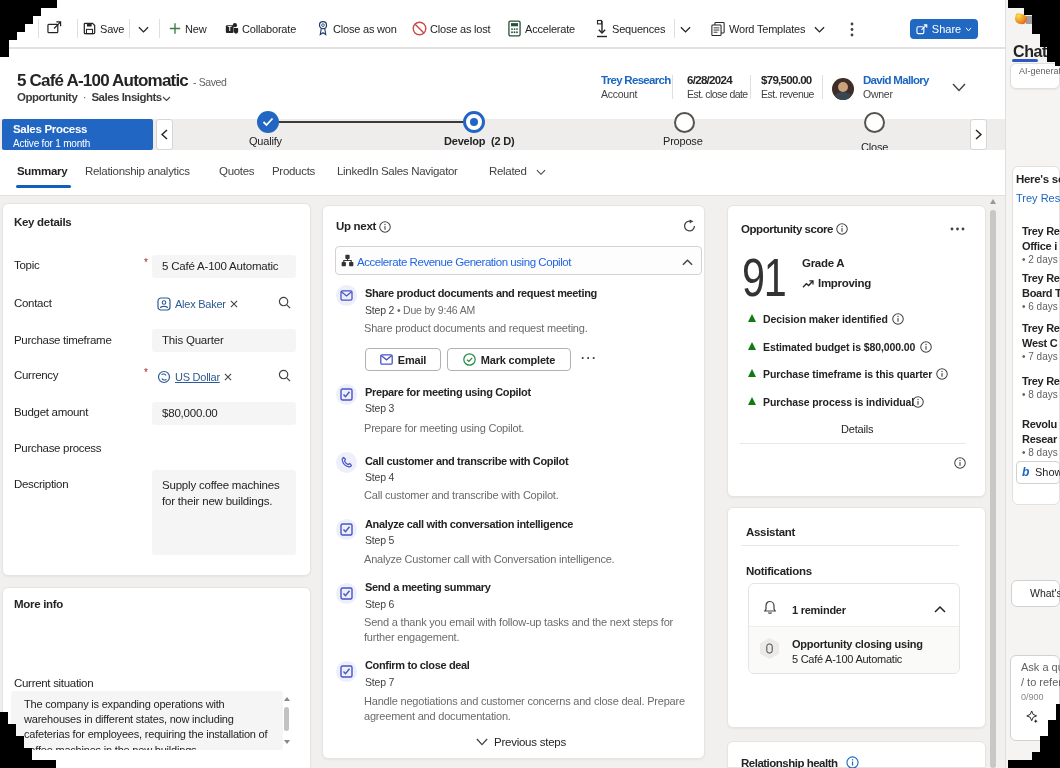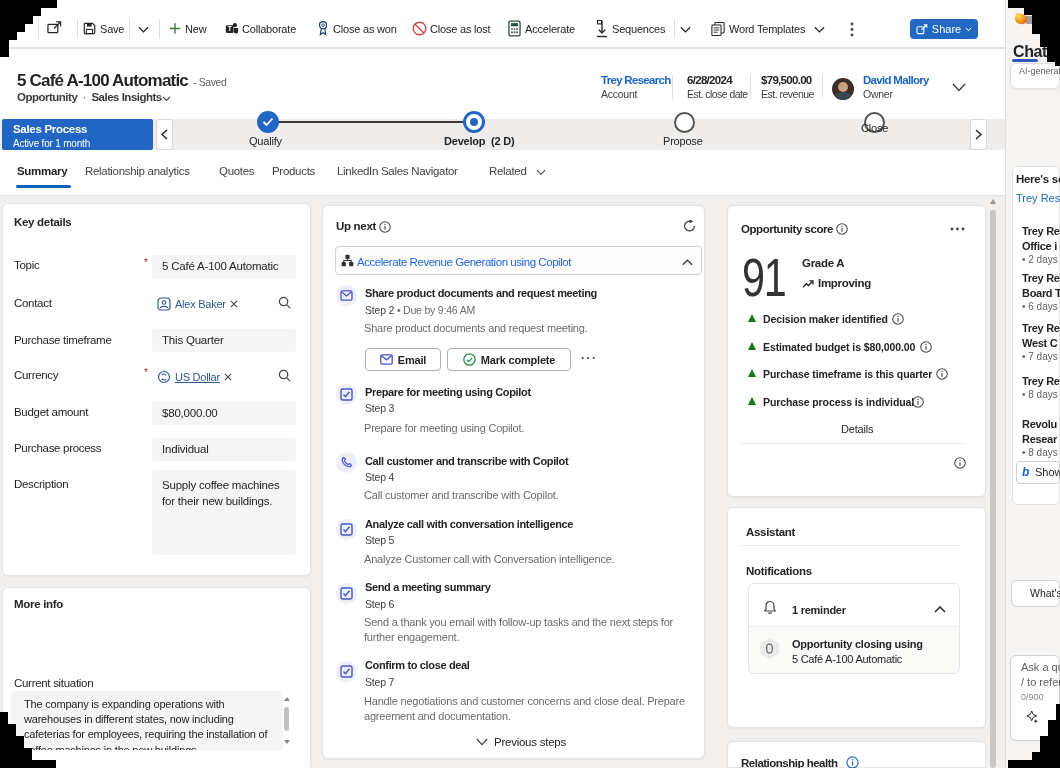--- a/index.html
+++ b/index.html
@@ -161,21 +161,21 @@
         <path d="M1.5 5 L4.5 8 L10.5 1.5" stroke="#fff" stroke-width="1.8" fill="none"></path>
       </svg>
 </div>
 <div class="abs" style="left:463px;top:111px;width:22px;height:22px;border-radius:50%;background:#fff;border:3.5px solid #2066c2;"></div>
 <div class="abs" style="left:470px;top:118px;width:8px;height:8px;border-radius:50%;background:#2066c2;"></div>
 <div class="abs" style="left:674px;top:112px;width:21px;height:21px;border-radius:50%;background:#fff;border:2.5px solid #55534f;"></div>
 <div class="abs" style="left:864px;top:112px;width:21px;height:21px;border-radius:50%;background:#fff;border:2.5px solid #55534f;"></div>
 <div class="abs" style="left:249px;top:135px;font-size:11px;letter-spacing:-0.2px;color:#242424;">Qualify</div>
 <div class="abs" style="left:444px;top:135px;font-size:11px;letter-spacing:-0.2px;font-weight:bold;color:#242424;">Develop&nbsp; (2 D)</div>
 <div class="abs" style="left:663px;top:135px;font-size:11px;letter-spacing:-0.2px;color:#242424;">Propose</div>
-<div class="abs" style="left:861px;top:122px;font-size:11px;letter-spacing:-0.2px;color:#242424;">Close</div>
+<div class="abs" style="left:861px;top:141px;font-size:11px;letter-spacing:-0.2px;color:#242424;">Close</div>
 
 <div class="abs" style="left:0;top:150px;width:1005px;height:46px;background:#fff;border-bottom:1px solid #e3e1df;"></div>
 <div class="abs" style="left:17px;top:165px;font-size:11.5px;letter-spacing:-0.3px;font-weight:bold;color:#242424;">Summary</div>
 <div class="abs" style="left:16px;top:185px;width:55px;height:3px;background:#1160b7;border-radius:2px;"></div>
 <div class="abs" style="left:85px;top:165px;font-size:11.5px;letter-spacing:-0.3px;color:#424242;">Relationship analytics</div>
 <div class="abs" style="left:219px;top:165px;font-size:11.5px;letter-spacing:-0.3px;color:#424242;">Quotes</div>
 <div class="abs" style="left:272px;top:165px;font-size:11.5px;letter-spacing:-0.3px;color:#424242;">Products</div>
 <div class="abs" style="left:337px;top:165px;font-size:11.5px;letter-spacing:-0.3px;color:#424242;">LinkedIn Sales Navigator</div>
 <div class="abs" style="left:489px;top:165px;font-size:11.5px;letter-spacing:-0.3px;color:#424242;">Related</div>
 <svg class="abs" style="left:536px;top:169px;" width="10" height="7" viewBox="0 0 11 7">
@@ -231,21 +231,20 @@
 </div>
 <svg class="abs" style="left:278px;top:369px;" width="13" height="13" viewBox="0 0 14 14">
       <circle cx="6" cy="6" r="4.5" fill="none" stroke="#424242" stroke-width="1.3"></circle>
       <path d="M9.5 9.5 L13 13" stroke="#424242" stroke-width="1.3"></path>
     </svg>
 
 <div class="flabel" style="top:406px;">Budget amount</div>
 <div class="gray-field" style="top:402px;">$80,000.00</div>
 
 <div class="flabel" style="top:442px;">Purchase process</div>
-<div class="gray-field" style="top:438px;">Individual</div>
 
 <div class="flabel" style="top:478px;">Description</div>
 <div class="abs" style="left:152px;top:470px;width:144px;height:85px;background:#f5f5f5;border-radius:3px;font-size:11.5px;letter-spacing:-0.2px;color:#242424;padding:7px 10px;line-height:16px;">Supply coffee machines for their new buildings.</div>
 
 <div class="card" style="left:2px;top:587px;width:309px;height:185px;"></div>
 <div class="abs" style="left:14px;top:598px;font-size:11.5px;letter-spacing:-0.3px;font-weight:bold;color:#242424;">More info</div>
 <div class="abs" style="left:14px;top:677px;font-size:11.5px;letter-spacing:-0.3px;color:#242424;">Current situation</div>
 <div class="abs" style="left:11px;top:691px;width:272px;height:59px;background:#f5f5f5;border-radius:3px;font-size:11px;letter-spacing:-0.2px;color:#242424;padding:6px 8px 0 13px;line-height:15.2px;overflow:hidden;">The company is expanding operations with warehouses in different states, now including cafeterias for employees, requiring the installation of coffee machines in the new buildings.</div>
 <svg class="abs" style="left:283px;top:696px;" width="8" height="6" viewBox="0 0 8 6">
       <path d="M1 5 L4 1 L7 5" fill="#8a8886"></path>

